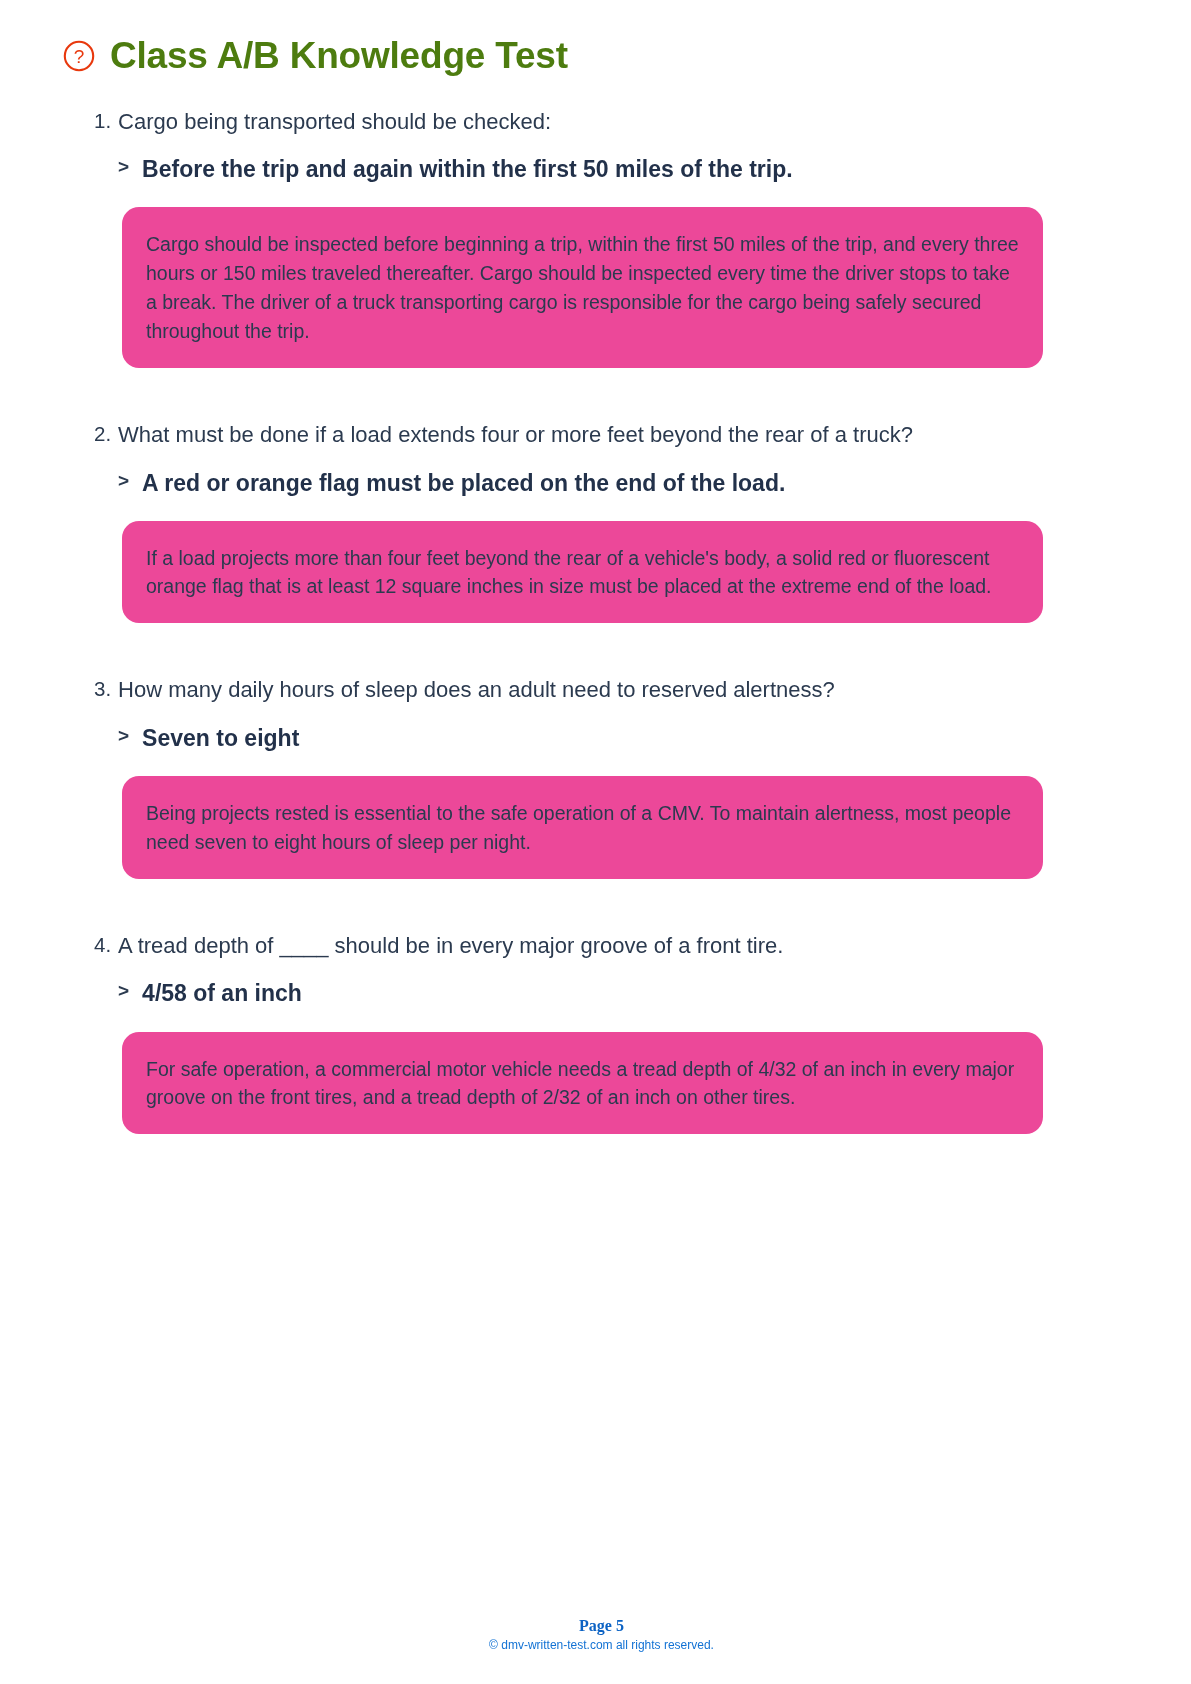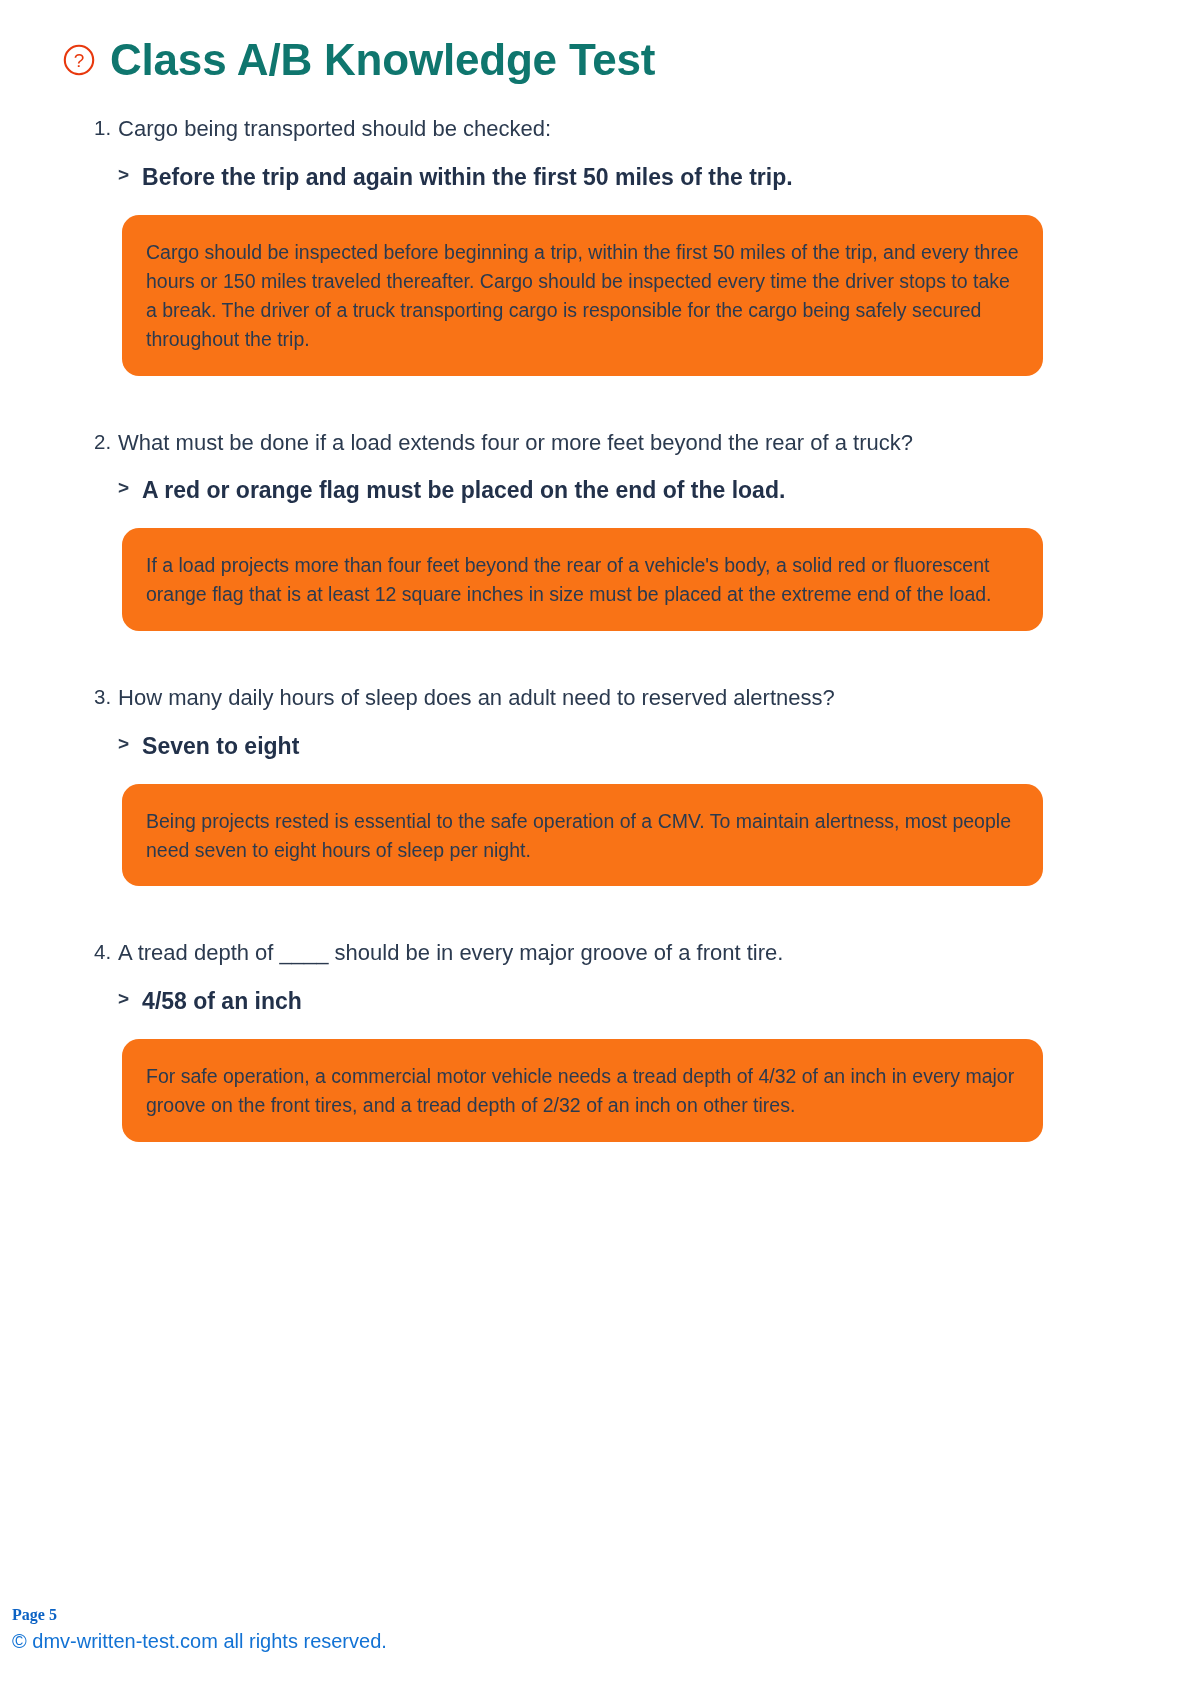--- a/index.html
+++ b/index.html
@@ -30,23 +30,23 @@
     gap: 14px;
     padding: 36px 0 0 62px;
   }
   .q-icon {
     width: 34px;
     height: 34px;
     flex: 0 0 34px;
     display: block;
   }
   .page-title {
-    font-size: 44px;
-    font-weight: bold;
-    color: #0f766e;
+    font-size: 37px;
+    font-weight: bold;
+    color: #4d7c0f;
     letter-spacing: -0.2px;
     line-height: 1.1;
     white-space: nowrap;
   }
 
   
   .questions {
     margin-top: 30px;
     padding: 0 0 0 0;
   }
@@ -89,48 +89,48 @@
   .answer-text {
     font-size: 23px;
     font-weight: bold;
     color: #22314a;
     line-height: 1.35;
   }
 
   .explanation {
     margin: 22px 0 0 122px;
     margin-right: 148px;
-    background: #f97316;
+    background: #ec4899;
     border-radius: 17px;
     padding: 23px 24px 22px 24px;
     box-sizing: border-box;
   }
   .explanation-text {
     font-size: 19.5px;
     line-height: 1.48;
     color: #2b3a4f;
   }
 
   
   .footer {
     position: absolute;
     left: 12px;
     right: 0;
     bottom: 30px;
-    text-align: left;
+    text-align: center;
   }
   .footer-page {
     font-family: "Liberation Serif", serif;
     font-weight: bold;
     font-size: 16px;
     color: #0b62c4;
     line-height: 1.3;
   }
   .footer-copy {
-    font-size: 20px;
+    font-size: 12px;
     color: #1272d4;
     line-height: 1.3;
     margin-top: 2px;
   }
 </style>
 </head>
 <body>
 
 <div class="page">
 

